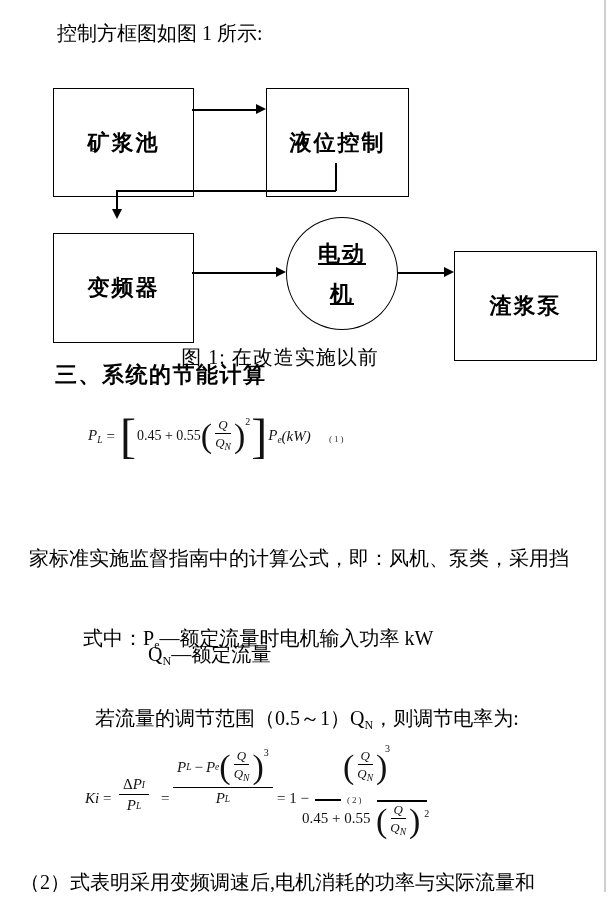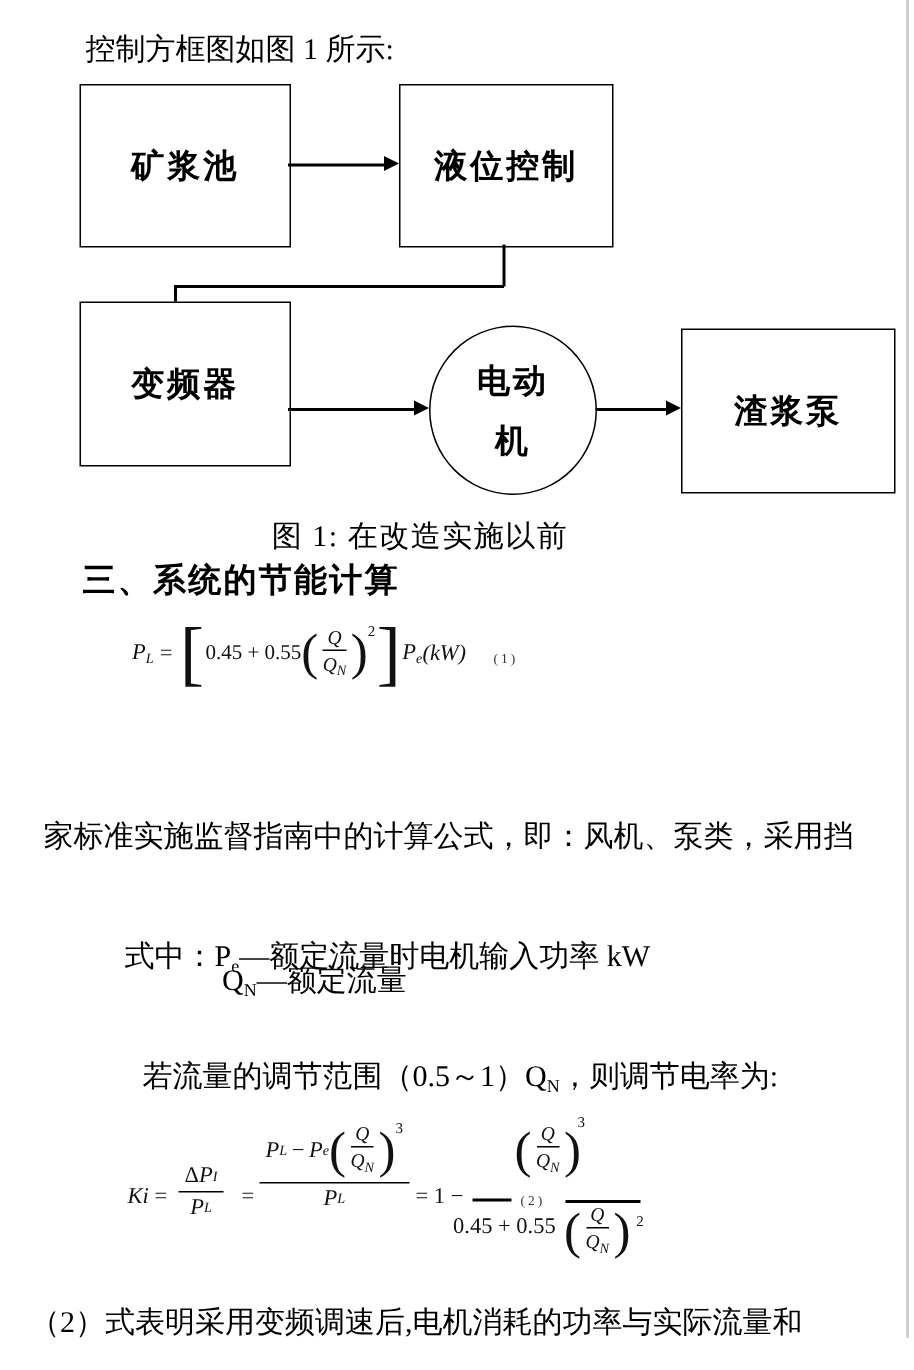--- a/index.html
+++ b/index.html
@@ -3,24 +3,24 @@
 <meta charset="utf-8">
 <style>
   html,body{margin:0;padding:0;background:#fff;}
   #page{
     position:relative;width:609px;height:892px;background:#ffffff;color:#000;
     font-family:"Liberation Serif","DejaVu Serif",serif;overflow:hidden;
   }
   .tline{position:absolute;font-size:20px;line-height:24px;white-space:nowrap;}
   .vsub{font-size:12px;vertical-align:-4px;}
   
-  .dbox{position:absolute;border:1.6px solid #000;display:flex;align-items:center;justify-content:center;background:#fff;}
+  .dbox{position:absolute;border:1.6px solid #000;display:flex;align-items:center;justify-content:center;background:#fff;margin-top:32px;}
   .dbox .lbl{font-weight:bold;font-size:22px;letter-spacing:2px;}
   .dcircle{position:absolute;border:1.5px solid #000;border-radius:50%;display:flex;flex-direction:column;align-items:center;justify-content:center;background:#fff;}
-  .dcircle .lbl{font-weight:bold;font-size:22px;line-height:40px;letter-spacing:2px;}
+  .dcircle .lbl{font-weight:bold;font-size:22px;line-height:40px;letter-spacing:2px;text-decoration:underline;}
   .hline{position:absolute;height:1.5px;background:#000;}
   .vline{position:absolute;width:1.5px;background:#000;}
   .tri-r{position:absolute;width:0;height:0;border-top:5px solid transparent;border-bottom:5px solid transparent;border-left:10px solid #000;}
   .tri-d{position:absolute;width:0;height:0;border-left:5px solid transparent;border-right:5px solid transparent;border-top:10px solid #000;}
   .caption{position:absolute;font-size:20px;letter-spacing:1px;text-align:center;}
   .heading{position:absolute;font-size:22px;font-weight:bold;letter-spacing:1.5px;white-space:nowrap;}
   
   .formula{position:absolute;font-size:15px;color:#111;}
   .f-row{display:flex;align-items:center;height:100%;}
   .fit{font-style:italic;}
@@ -77,21 +77,21 @@
   </div>
 
   <div class="hline" style="left:192px;top:272px;width:86px"></div>
   <div class="tri-r" style="left:276px;top:267px"></div>
 
   <div class="hline" style="left:397px;top:272px;width:48px"></div>
   <div class="tri-r" style="left:444px;top:267px"></div>
 
   <div class="caption" style="left:150px;top:344px;width:260px">图 1: 在改造实施以前</div>
 
-  <div class="heading" style="left:55px;top:372px">三、系统的节能计算</div>
+  <div class="heading" style="left:55px;top:360px">三、系统的节能计算</div>
 
   <div class="formula" style="left:88px;top:411px;height:50px">
     <div class="f-row">
       <span class="fit"><span>P</span><span class="fsub">L</span></span>
       <span style="margin:0 4px">=</span>
       <span class="bigb">[</span>
       <span style="font-size:14px">0.45 + 0.55</span>
       <span class="pfrac">
         <span class="bigp">(</span>
         <span class="frac">

